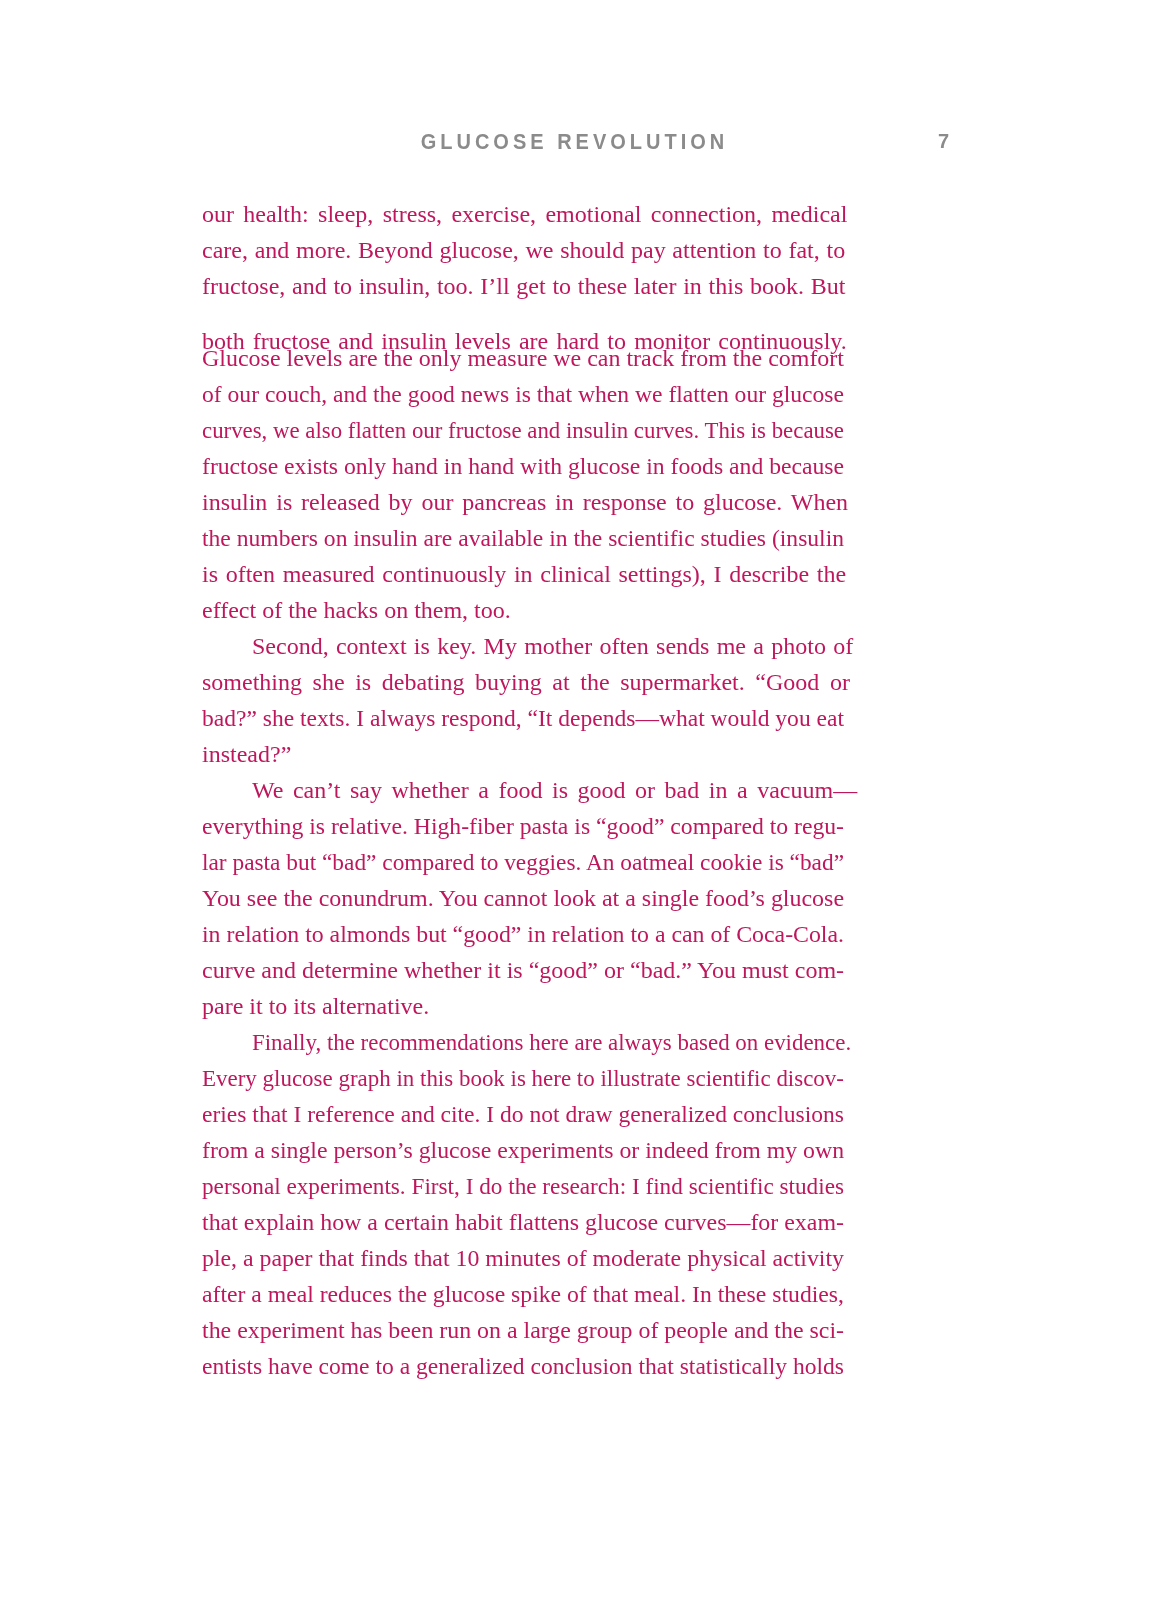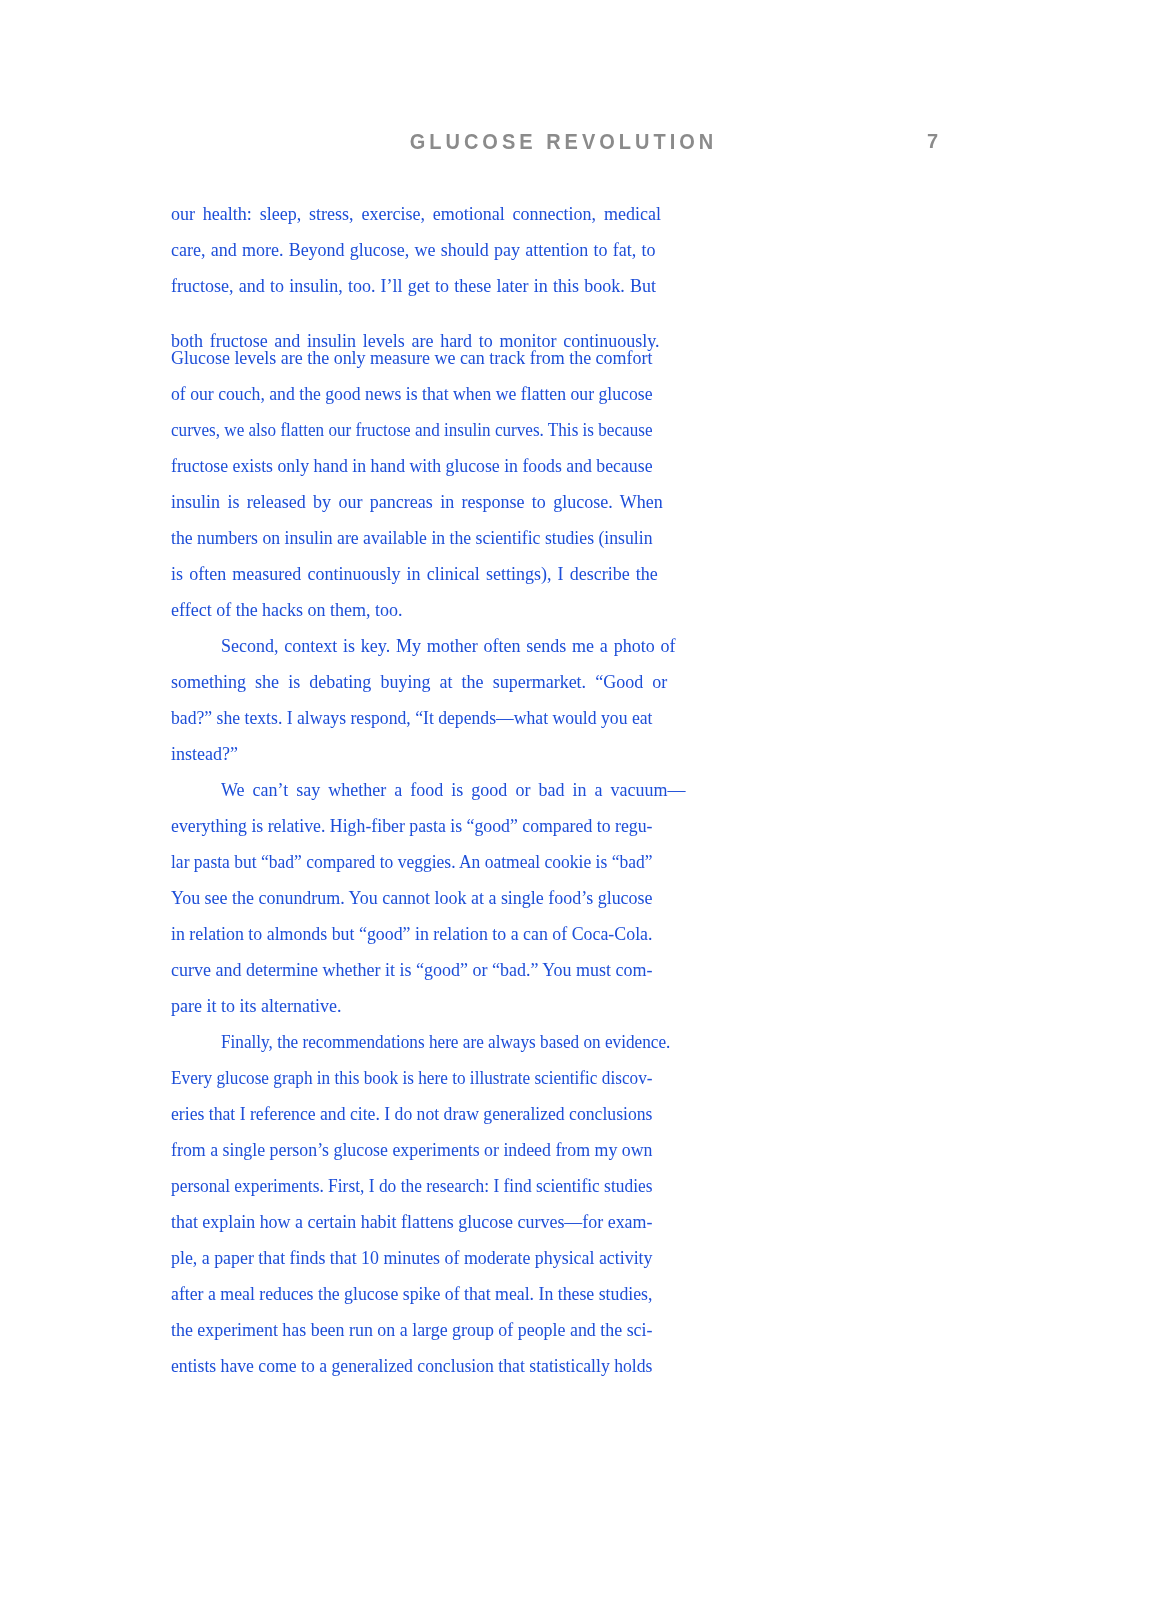--- a/index.html
+++ b/index.html
@@ -10,21 +10,21 @@
   .page {
     position: relative;
     width: 1162px;
     height: 1620px;
     background: #ffffff;
     overflow: hidden;
   }
   .page-header {
     position: absolute;
     top: 128px;
-    left: 189px;
+    left: 200px;
     width: 749px;
     height: 26px;
   }
   .running-head {
     display: block;
     text-align: center;
     font-family: "Liberation Sans", "DejaVu Sans", sans-serif;
     font-weight: 700;
     font-stretch: condensed;
     font-size: 20px;
@@ -40,26 +40,26 @@
     font-family: "Liberation Sans", "DejaVu Sans", sans-serif;
     font-weight: 700;
     font-stretch: condensed;
     font-size: 20px;
     line-height: 26px;
     color: #8b8b8b;
   }
   .body-text {
     position: absolute;
     top: 196px;
-    left: 171px;
+    left: 202px;
     width: 749px;
     font-family: "Liberation Serif", "DejaVu Serif", serif;
-    font-size: 18px;
+    font-size: 24px;
     line-height: 36px;
-    color: #1d4ed8;
+    color: #be185d;
   }
   .line {
     white-space: nowrap;
     height: 36px;
   }
   .line.indent {
     padding-left: 50px;
   }
   .line > span {
     display: inline-block;

